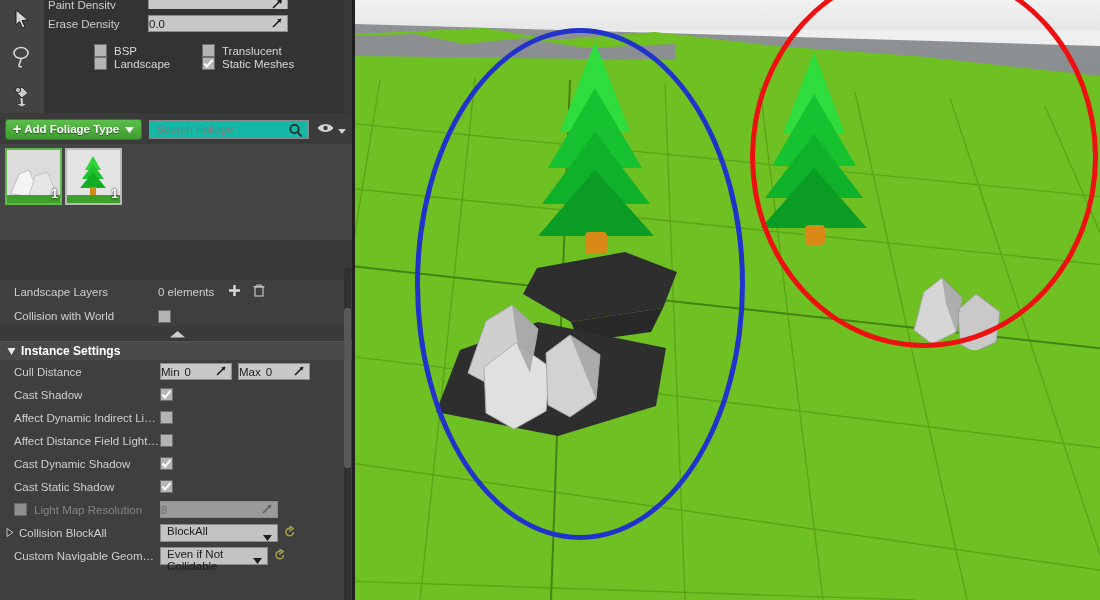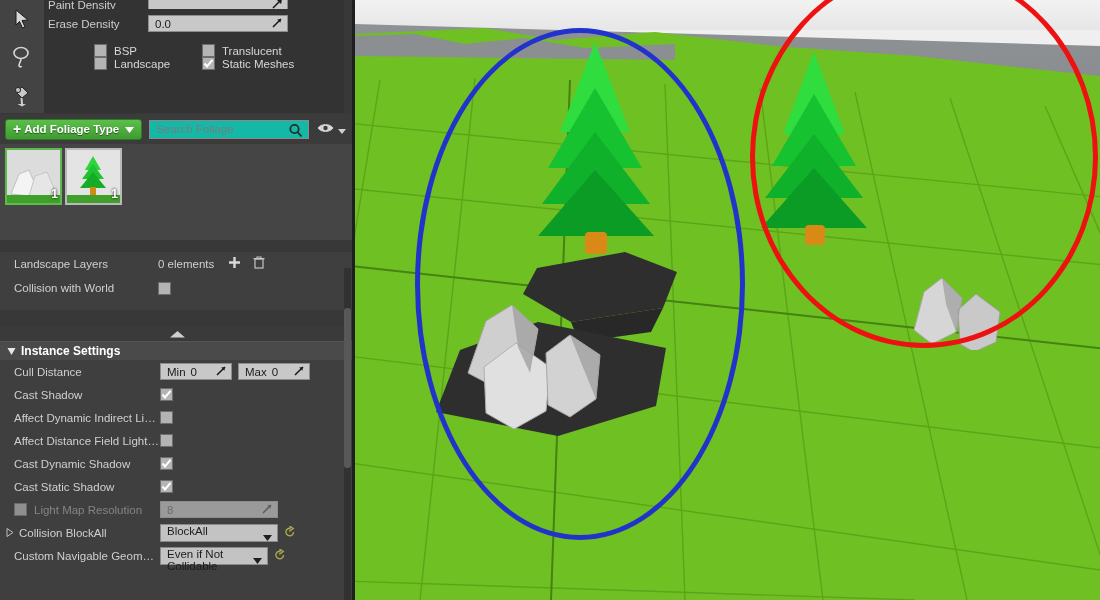--- a/index.html
+++ b/index.html
@@ -32,21 +32,20 @@
   }
   .prop-row { display: flex; align-items: center; height: 21px; }
   .prop-row.cut { height: 9px; overflow: hidden; }
   .prop-label {
     color: #cdcdcd; font-size: 11.5px; padding-left: 4px; width: 104px;
     white-space: nowrap; overflow: hidden;
   }
   .numfield {
     position: relative; height: 17px; background: #c8c8c8; border: 1px solid #8d8d8d;
     color: #1b1b1b; font-size: 11.5px; display: flex; align-items: center;
-    padding-left: 6px;
   }
   .numfield .spin {
     position: absolute; right: 4px; top: 2px; width: 11px; height: 11px;
   }
   .numfield .spin svg { display:block; }
 
   .cbrow { display: flex; align-items: center; }
   .cb {
     width: 13px; height: 13px; background: #b4b4b4; border: 1px solid #6d6d6d;
     display: flex; align-items: center; justify-content: center; flex: 0 0 13px;
@@ -100,21 +99,21 @@
   #tf-header {
     position: absolute; left: 0; top: 240px; width: 355px; height: 27px;
     background: #3d3d3d; display: flex; align-items: center;
     border-bottom: 1px solid #2d2d2d;
   }
   #tf-header .title { color: #d6d6d6; font-size: 12px; margin-left: 5px; }
   #tf-header .acts { margin-left: auto; display: flex; align-items: center; gap: 7px; margin-right: 10px; }
 
   
   #det1 {
-    position: absolute; left: 0; top: 252px; width: 355px; height: 58px;
+    position: absolute; left: 0; top: 280px; width: 355px; height: 58px;
     background: #3f3f3f;
   }
   .drow { display: flex; align-items: center; height: 24px; }
   .dlabel { color: #cfcfcf; font-size: 11.5px; padding-left: 14px; width: 158px; white-space: nowrap; overflow:hidden; }
   .dval { display: flex; align-items: center; }
   .elements { color: #d0d0d0; font-size: 11.5px; }
 
   #collapse-bar {
     position: absolute; left: 0; top: 326px; width: 355px; height: 14px;
     background: #3a3a3a; display: flex; align-items: center; justify-content: center;

